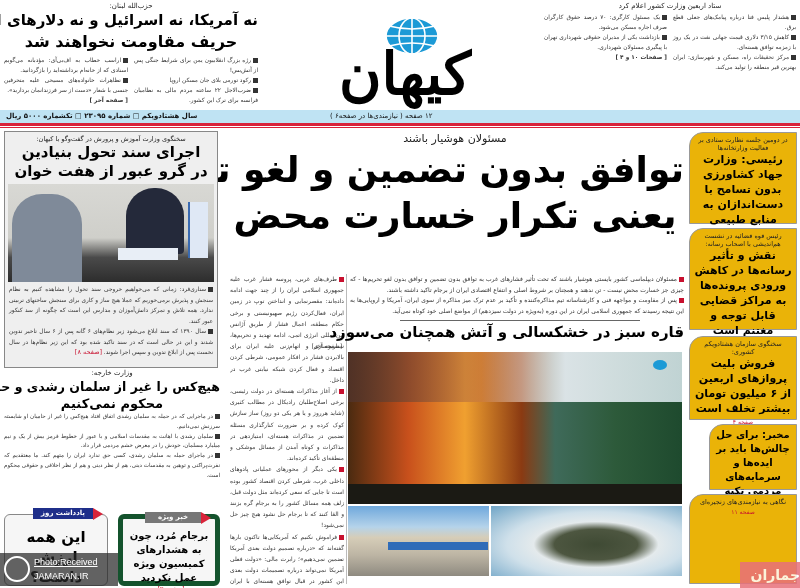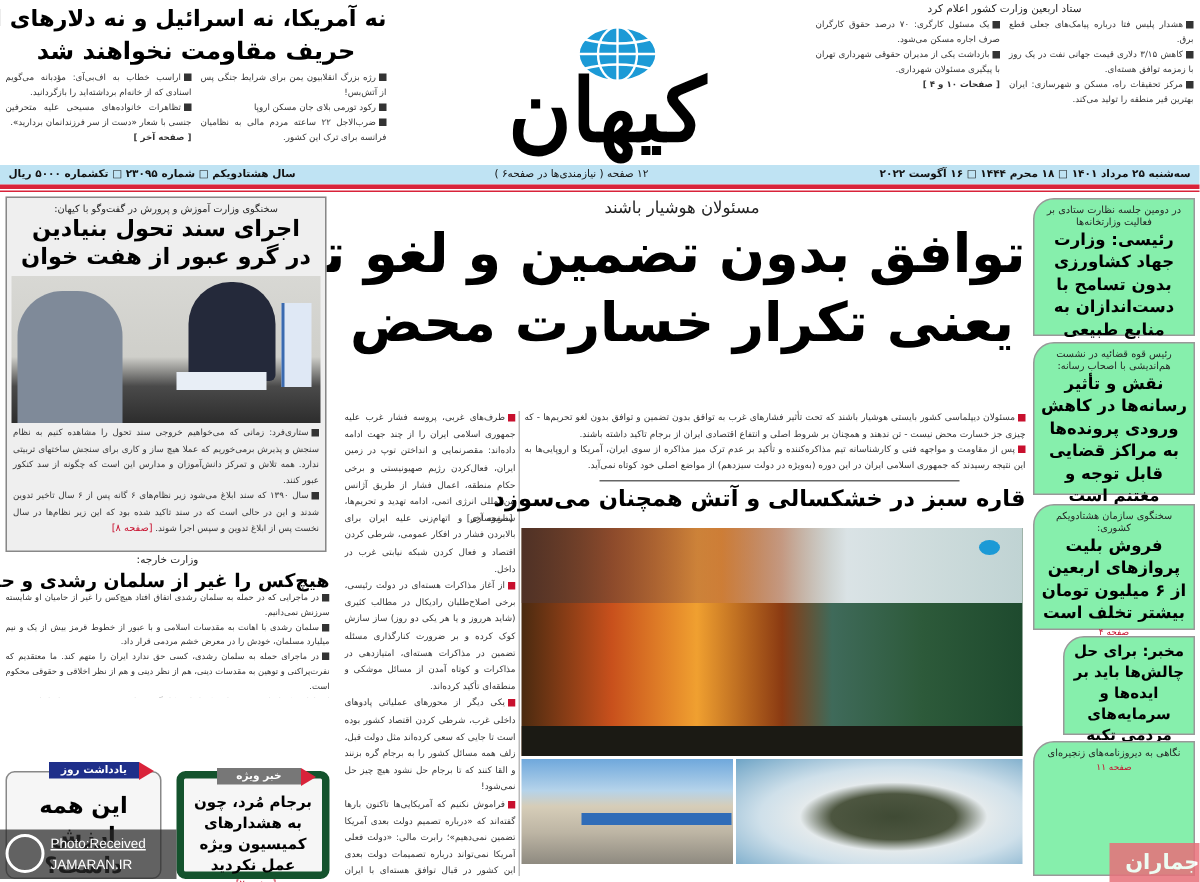--- a/index.html
+++ b/index.html
@@ -14,21 +14,21 @@
   .pageref { font-size: 6.5px; color: #c8102e; }
   .hl { font-weight: bold; text-align: center; color: #000; }
 
   
   #masthead-logo { left: 292px; top: 12px; width: 226px; height: 96px; }
   #infobar { left: 0; top: 110px; width: 800px; height: 13px; background: #bfe3f3; font-size: 7px; font-weight: bold; line-height: 13px; padding: 0 6px; }
   #redline { left: 0; top: 123px; width: 800px; height: 3px; background: #d9233a; }
   #redline2 { left: 0; top: 127px; width: 800px; height: 1px; background: #d9233a; }
 
   
-  .card { position: absolute; border: 1px solid #999; border-radius: 14px 0 0 0; background: #86efac; padding: 3px 4px; text-align: center; }
+  .card { position: absolute; border: 1px solid #999; border-radius: 14px 0 0 0; background: #eab308; padding: 3px 4px; text-align: center; }
   .card .ck { font-size: 6.5px; color: #222; }
   .card .ct { font-size: 11px; font-weight: bold; line-height: 15px; color: #000; }
   .card .cp { font-size: 6px; color: #c8102e; margin-top: 2px; }
 
   
   #interview-box { left: 4px; top: 131px; width: 214px; height: 237px; border: 1px solid #888; background: #efefef; }
 
   .photo { background: #999; overflow: hidden; }
   .tag { position: absolute; font-size: 7px; color: #fff; font-weight: bold; text-align: center; line-height: 11px; }
 </style>
@@ -60,38 +60,38 @@
       <line x1="120" y1="6" x2="120" y2="42"></line>
       <line x1="94" y1="24" x2="146" y2="24"></line>
       <path d="M97 14 Q120 20 143 14"></path>
       <path d="M97 34 Q120 28 143 34"></path>
     </g>
   </svg>
   <div class="abs" style="left:0; top:30px; width:226px; text-align:center; font-family:'DejaVu Serif', serif; font-size:58px; line-height:64px; font-weight:bold; color:#000;">کیهان</div>
 </div>
 
 <div class="abs" style="left:4px; top:2px; width:254px; height:106px;">
+  <div class="kicker" style="font-size:7px;">حزب‌الله لبنان:</div>
   <div class="hl" style="font-size:15px; line-height:21px; white-space:nowrap;">نه آمریکا، نه اسرائیل و نه دلارهای اعراب</div>
   <div class="hl" style="font-size:16px; line-height:21px;">حریف مقاومت نخواهند شد</div>
   <div style="display:flex; gap:6px; margin-top:3px;">
     <div class="small" style="width:50%; font-size:5.8px; line-height:10px;">
       <p><span class="bullet dark"></span><span>رژه بزرگ انقلابیون یمن برای شرایط جنگی پس از آتش‌بس!</span></p>
       <p><span class="bullet dark"></span><span>رکود تورمی بلای جان مسکن اروپا</span></p>
       <p><span class="bullet dark"></span><span>ضرب‌الاجل ۲۲ ساعته مردم مالی به نظامیان فرانسه برای ترک این کشور.</span></p>
     </div>
     <div class="small" style="width:50%; font-size:5.8px; line-height:10px;">
       <p><span class="bullet dark"></span><span>اراسب خطاب به اف‌بی‌آی: مؤدبانه می‌گویم اسنادی که از خانه‌ام برداشته‌اید را بازگردانید.</span></p>
       <p><span class="bullet dark"></span><span>تظاهرات خانواده‌های مسیحی علیه متحرفین جنسی با شعار «دست از سر فرزندانمان بردارید».</span></p>
       <p style="font-weight:bold;">[ صفحه آخر ]</p>
     </div>
   </div>
 </div>
 
 <div class="abs" id="infobar">
-  <span class="abs" style="right:6px; top:0;">سه‌شنبه ۲۵ مرداد ۱۴۰۱ □ ۱۸ محرم ۱۴۴۴ □ ۱۶ آگوست ۲۰۲۲</span>
   <span class="abs" style="left:330px; top:0; font-weight:normal;">۱۲ صفحه ( نیازمندی‌ها در صفحه۶ )</span>
   <span class="abs" style="left:6px; top:0;">سال هشتادویکم □ شماره ۲۳۰۹۵ □ تکشماره ۵۰۰۰ ریال</span>
 </div>
 <div class="abs" id="redline"></div>
 <div class="abs" id="redline2"></div>
 
 <div class="card" style="right:3px; top:132px; width:108px; height:92px;">
   <div class="ck">در دومین جلسه نظارت ستادی بر فعالیت وزارتخانه‌ها</div>
   <div class="ct">رئیسی: وزارت جهاد کشاورزی بدون تسامح با دست‌اندازان به منابع طبیعی برخورد کند</div>
   <div class="cp">صفحه ۳</div>
@@ -104,21 +104,21 @@
 <div class="card" style="right:3px; top:336px; width:108px; height:84px;">
   <div class="ck">سخنگوی سازمان هشتادویکم کشوری:</div>
   <div class="ct">فروش بلیت پروازهای اربعین از ۶ میلیون تومان بیشتر تخلف است</div>
   <div class="cp">صفحه ۴</div>
 </div>
 <div class="card" style="right:3px; top:424px; width:88px; height:66px;">
   <div class="ct" style="font-size:10px; line-height:14px;">مخبر: برای حل چالش‌ها باید بر ایده‌ها و سرمایه‌های مردمی تکیه کنیم</div>
   <div class="cp">صفحه ۱۱</div>
 </div>
 <div class="card" style="right:3px; top:494px; width:108px; height:90px;">
-  <div class="ck">نگاهی به دیروزنامه‌های زنجیره‌ای</div>
+  <div class="ck">نگاهی به نیازمندی‌های زنجیره‌ای</div>
   <div class="cp">صفحه ۱۱</div>
 </div>
 <div class="abs" style="right:0; top:562px; width:60px; height:26px; background:#e8707a; opacity:0.85; color:#fff; font-weight:bold; font-size:14px; text-align:center; line-height:26px;padding-left:48px;">
   <span>جماران</span>
 </div>
 
 <div class="abs" style="left:226px; top:130px; width:458px; height:140px;">
   <div class="kicker" style="font-size:11px; line-height:16px; margin-top:1px;">مسئولان هوشیار باشند</div>
   <div class="hl" style="font-size:36px; line-height:46px; white-space:nowrap; letter-spacing:-1px;">توافق بدون تضمین و لغو تحریم‌ها</div>
   <div class="hl" style="font-size:36px; line-height:46px; white-space:nowrap;">یعنی تکرار خسارت محض</div>
@@ -165,20 +165,21 @@
   </div>
   <div class="small" style="padding:2px 4px; font-size:5.8px; line-height:10.5px;">
     <p><span class="bullet dark"></span><span>ستاری‌فرد: زمانی که می‌خواهیم خروجی سند تحول را مشاهده کنیم به نظام سنجش و پذیرش برمی‌خوریم که عملا هیچ ساز و کاری برای سنجش ساختهای تربیتی ندارد. همه تلاش و تمرکز دانش‌آموزان و مدارس این است که چگونه از سد کنکور عبور کنند.</span></p>
     <p><span class="bullet dark"></span><span>سال ۱۳۹۰ که سند ابلاغ می‌شود زیر نظام‌های ۶ گانه پس از ۶ سال تاخیر تدوین شدند و این در حالی است که در سند تاکید شده بود که این زیر نظام‌ها در سال نخست پس از ابلاغ تدوین و سپس اجرا شوند.</span> <span class="pageref">[صفحه ۸]</span></p>
   </div>
 </div>
 
 <div class="abs" style="left:4px; top:368px; width:216px; height:108px;">
   <div class="kicker" style="font-size:7px; line-height:10px;">وزارت خارجه:</div>
   <div class="hl" style="font-size:12.5px; line-height:17px; white-space:nowrap;">هیچ‌کس را غیر از سلمان رشدی و حامیانش</div>
+  <div class="hl" style="font-size:13px; line-height:17px;">محکوم نمی‌کنیم</div>
   <div class="small" style="font-size:5.6px; line-height:9.8px; max-height:70px; overflow:hidden;">
     <p><span class="bullet dark"></span><span>در ماجرایی که در حمله به سلمان رشدی اتفاق افتاد هیچ‌کس را غیر از حامیان او شایسته سرزنش نمی‌دانیم.</span></p>
     <p><span class="bullet dark"></span><span>سلمان رشدی با اهانت به مقدسات اسلامی و با عبور از خطوط قرمز بیش از یک و نیم میلیارد مسلمان، خودش را در معرض خشم مردمی قرار داد.</span></p>
     <p><span class="bullet dark"></span><span>در ماجرای حمله به سلمان رشدی، کسی حق ندارد ایران را متهم کند. ما معتقدیم که نفرت‌پراکنی و توهین به مقدسات دینی، هم از نظر دینی و هم از نظر اخلاقی و حقوقی محکوم است.</span></p>
     <p><span>این اهانتی که انجام شد و حمایتی که از او شکل گرفت باعث خشم و غضب تمام ادیان شد.</span></p>
 
   </div>
 </div>
 
 <div class="abs" style="left:118px; top:514px; width:102px; height:72px; border:5px solid #14532d; border-radius:6px; background:#f6f6f6;">

